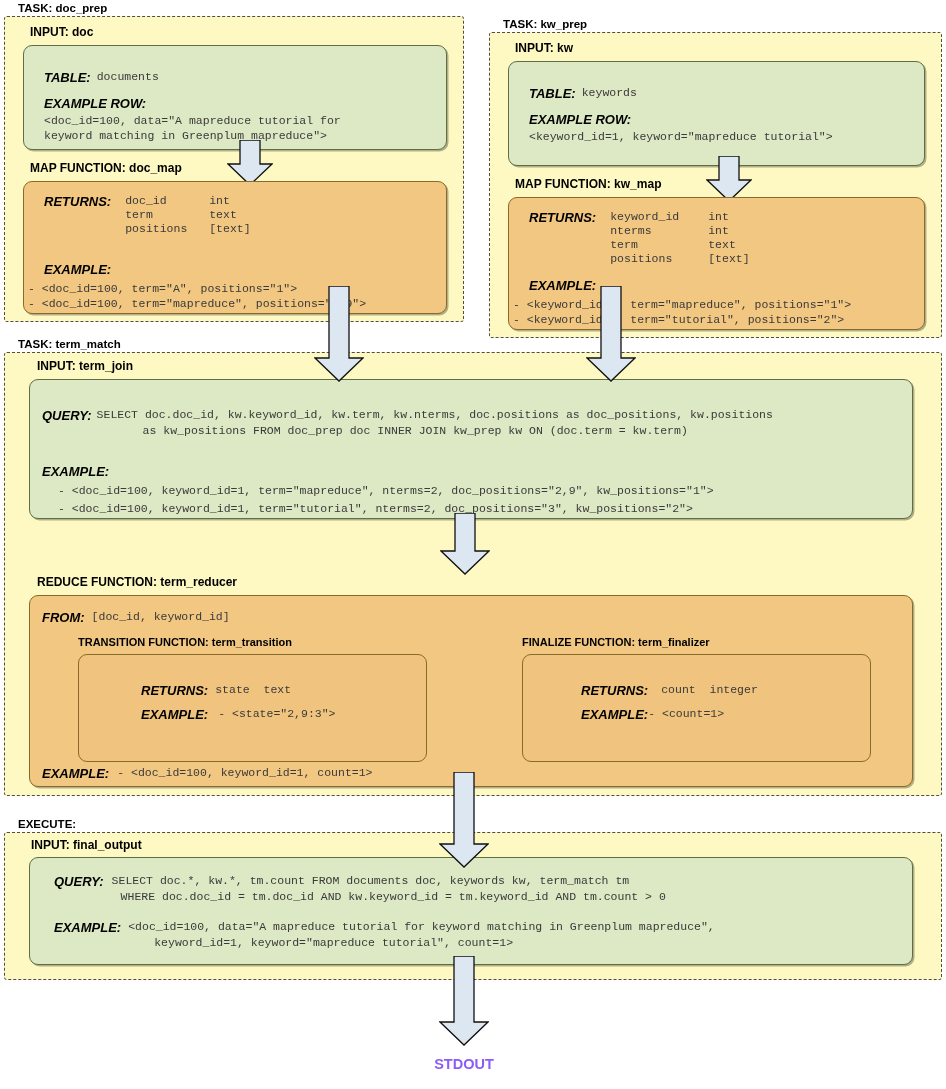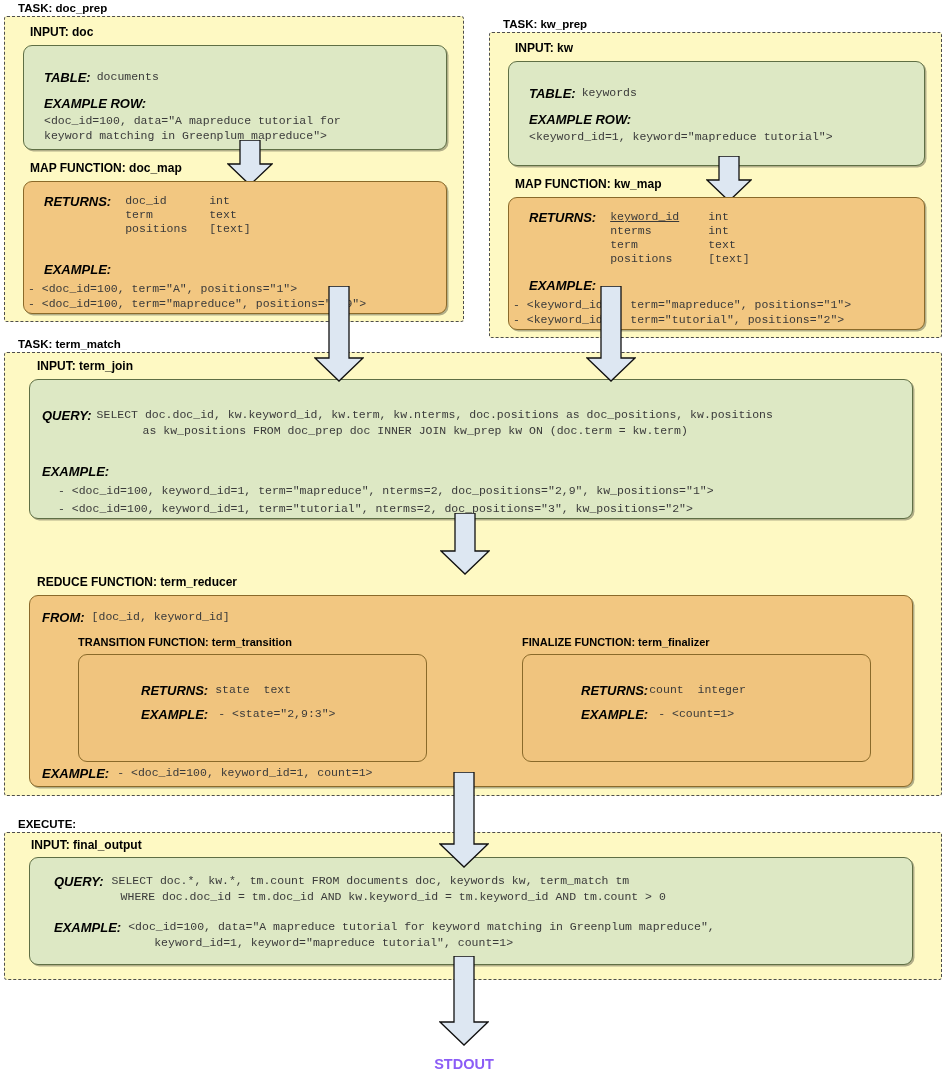--- a/index.html
+++ b/index.html
@@ -164,21 +164,21 @@
         <polygon points="13,0 33,0 33,24 45,24 23,45 1,24 13,24" fill="#dde7f2" stroke="#111111" stroke-width="1.3"></polygon>
       </svg>
     </div>
 
     <div class="inner-title innerlbl" style="left:25px; top:144px;">MAP FUNCTION: kw_map</div>
 
     <div class="panel orange" style="left:18px; top:164px; width:417px; height:133px;">
       <div style="position:absolute; left:20px; top:12px; display:flex;">
         <span class="lbl">RETURNS:</span>
         <div style="margin-left:14px;">
-          <div class="mono"><span style="display:inline-block;width:98px;text-decoration:underline;">keyword_id</span><span>int</span></div>
+          <div class="mono"><span style="display:inline-block;width:98px;">keyword_id</span><span>int</span></div>
           <div class="mono" style="margin-top:1px;"><span style="display:inline-block;width:98px;">nterms</span><span>int</span></div>
           <div class="mono" style="margin-top:1px;"><span style="display:inline-block;width:98px;">term</span><span>text</span></div>
           <div class="mono" style="margin-top:1px;"><span style="display:inline-block;width:98px;">positions</span><span>[text]</span></div>
         </div>
       </div>
       <div style="position:absolute; left:20px; top:80px;">
         <div class="lbl">EXAMPLE:</div>
       </div>
       <div style="position:absolute; left:4px; top:100px;">
         <div class="mono">- &lt;keyword_id=1, term="mapreduce", positions="1"&gt;</div>
@@ -246,25 +246,25 @@
         <div style="position:absolute; left:62px; top:52px; display:flex;">
           <span class="lbl">EXAMPLE:</span>
           <span class="mono" style="margin-left:10px;">- &lt;state="2,9:3"&gt;</span>
         </div>
       </div>
 
       <div class="sublbl" style="position:absolute; left:492px; top:40px;">FINALIZE FUNCTION: term_finalizer</div>
       <div class="panel plain" style="left:492px; top:58px; width:349px; height:108px;">
         <div style="position:absolute; left:58px; top:28px; display:flex;">
           <span class="lbl">RETURNS:</span>
-          <span class="mono" style="margin-left:1px;">count  integer</span>
+          <span class="mono" style="margin-left:13px;">count  integer</span>
         </div>
         <div style="position:absolute; left:58px; top:52px; display:flex;">
           <span class="lbl">EXAMPLE:</span>
-          <span class="mono" style="margin-left:10px;">- &lt;count=1&gt;</span>
+          <span class="mono" style="margin-left:0;">- &lt;count=1&gt;</span>
         </div>
       </div>
 
       <div style="position:absolute; left:12px; top:170px; display:flex;">
         <span class="lbl">EXAMPLE:</span>
         <span class="mono" style="margin-left:8px;text-align:right;">- &lt;doc_id=100, keyword_id=1, count=1&gt;</span>
       </div>
     </div>
   </div>
 </div>

